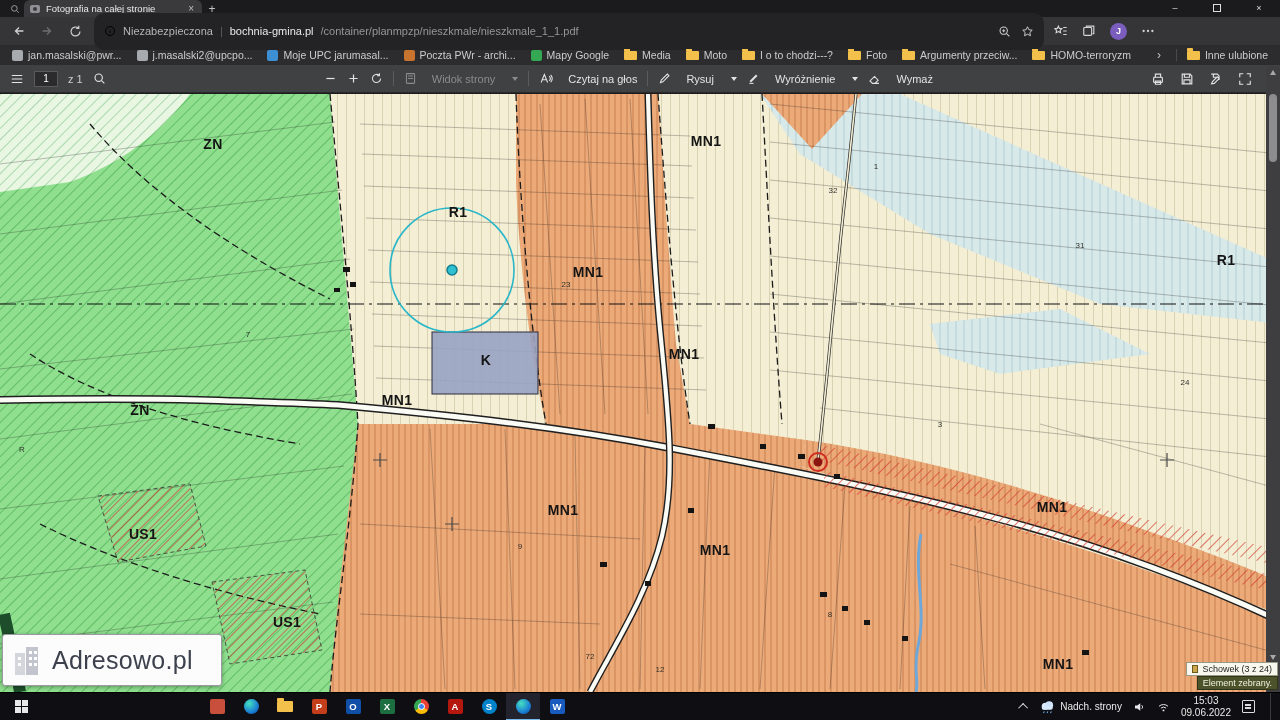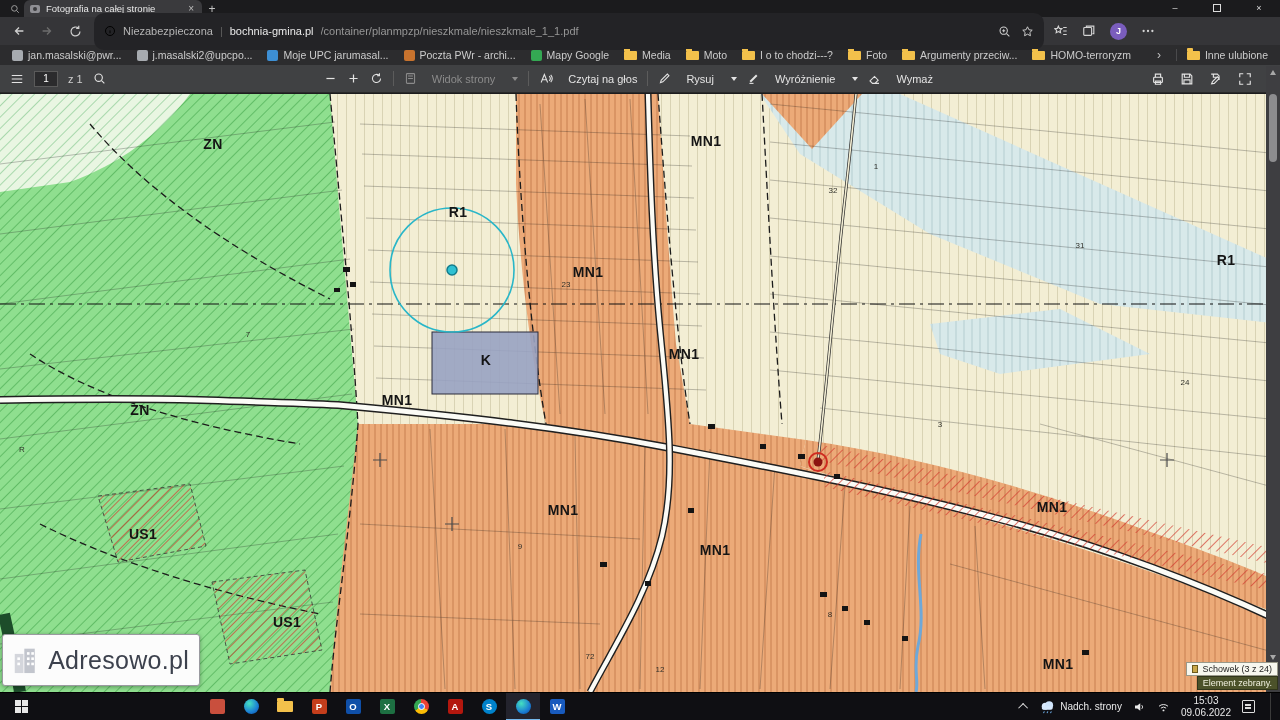--- a/index.html
+++ b/index.html
@@ -54,21 +54,21 @@
   .spacer { flex:1; }
   .right-icons { display:flex; gap:15px; margin-right:16px; }
 
   
   .content { position:absolute; top:94px; left:0; width:1280px; height:598px; background:#f3eed6; overflow:hidden; }
   #map-svg { position:absolute; inset:0; }
   #map-labels { position:absolute; inset:0; pointer-events:none; }
   .zone-label { position:absolute; transform:translate(-50%,-50%); font-size:14px; font-weight:bold; color:#141414; letter-spacing:.3px; }
   .small-label { position:absolute; transform:translate(-50%,-50%); font-size:8px; color:#30302a; }
 
-  .watermark { position:absolute; left:2px; bottom:6px; width:198px; height:52px; background:#fcfcfc; border:1px solid #9a9aa0; border-radius:3px; display:flex; align-items:center; gap:9px; padding:0 10px; box-shadow:0 1px 4px rgba(0,0,0,.35); z-index:4; }
+  .watermark { position:absolute; left:2px; bottom:6px; width:220px; height:52px; background:#fcfcfc; border:1px solid #9a9aa0; border-radius:3px; display:flex; align-items:center; gap:9px; padding:0 10px; box-shadow:0 1px 4px rgba(0,0,0,.35); z-index:4; }
   .wm-text { font-size:25px; color:#3c414d; letter-spacing:.3px; }
 
   .clip-tip { position:absolute; right:2px; bottom:2px; display:flex; flex-direction:column; align-items:flex-end; z-index:6; font-size:9px;text-align:center; }
   .tip-white { background:#f7f7ee; border:1px solid #99998a; color:#1d1d1d; padding:1px 5px; display:flex; align-items:center; gap:4px; white-space:nowrap; }
   .clip-ico { width:6px; height:8px; background:#caa84a; border:1px solid #6b5a1e; }
   .tip-dark { background:#4c522a; border:1px solid #30351a; color:#f1f1df; padding:1px 5px; white-space:nowrap; }
 
   .scrollbar { position:absolute; right:0; top:66px; width:14px; height:626px; background:#3e3e41; z-index:5; }
   .sb-up { position:absolute; top:4px; left:3.5px; width:0; height:0; border-left:3.5px solid transparent; border-right:3.5px solid transparent; border-bottom:5px solid #a8a8a8; }
   .sb-down { position:absolute; bottom:32px; left:3.5px; width:0; height:0; border-left:3.5px solid transparent; border-right:3.5px solid transparent; border-top:5px solid #a8a8a8; }

